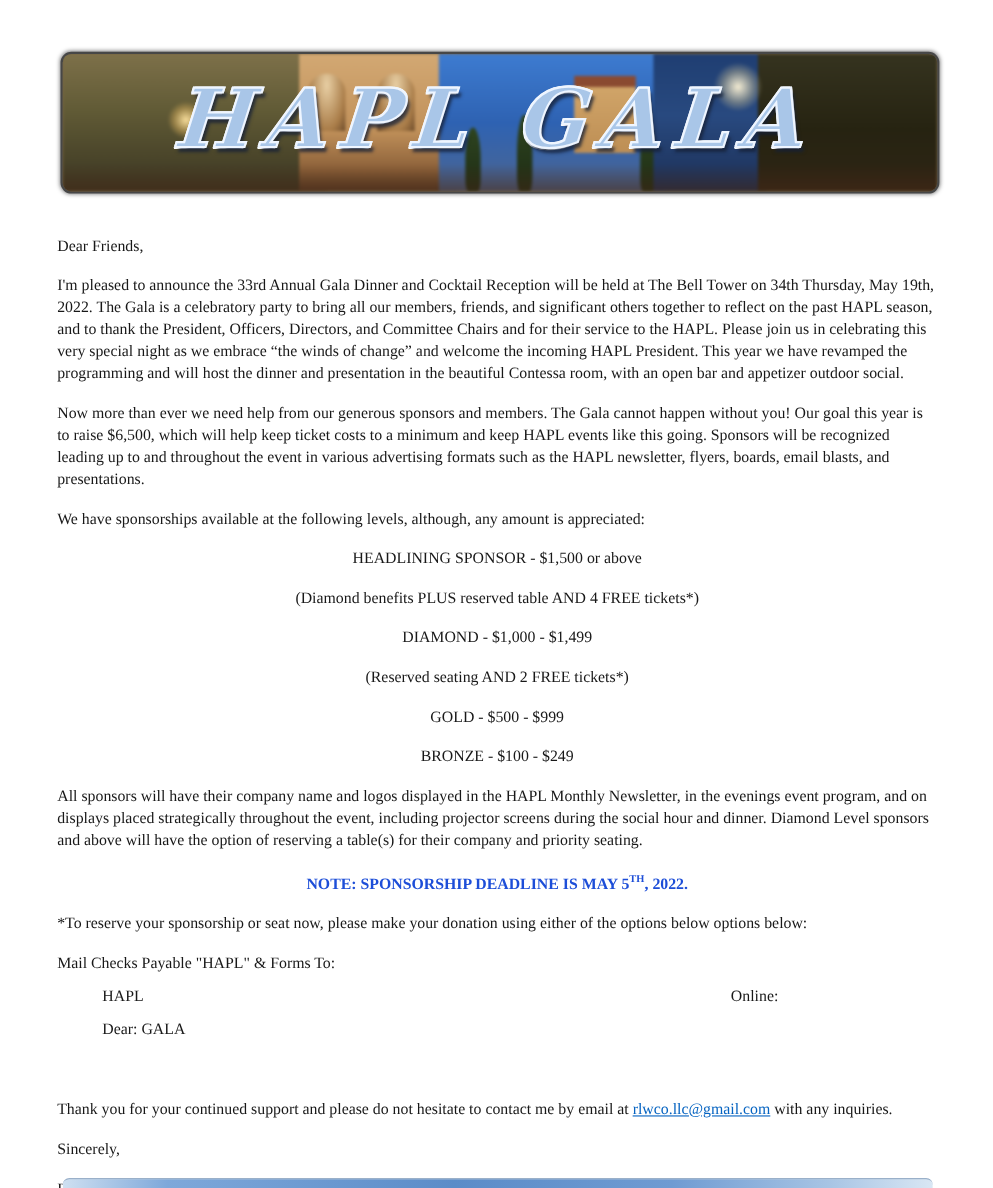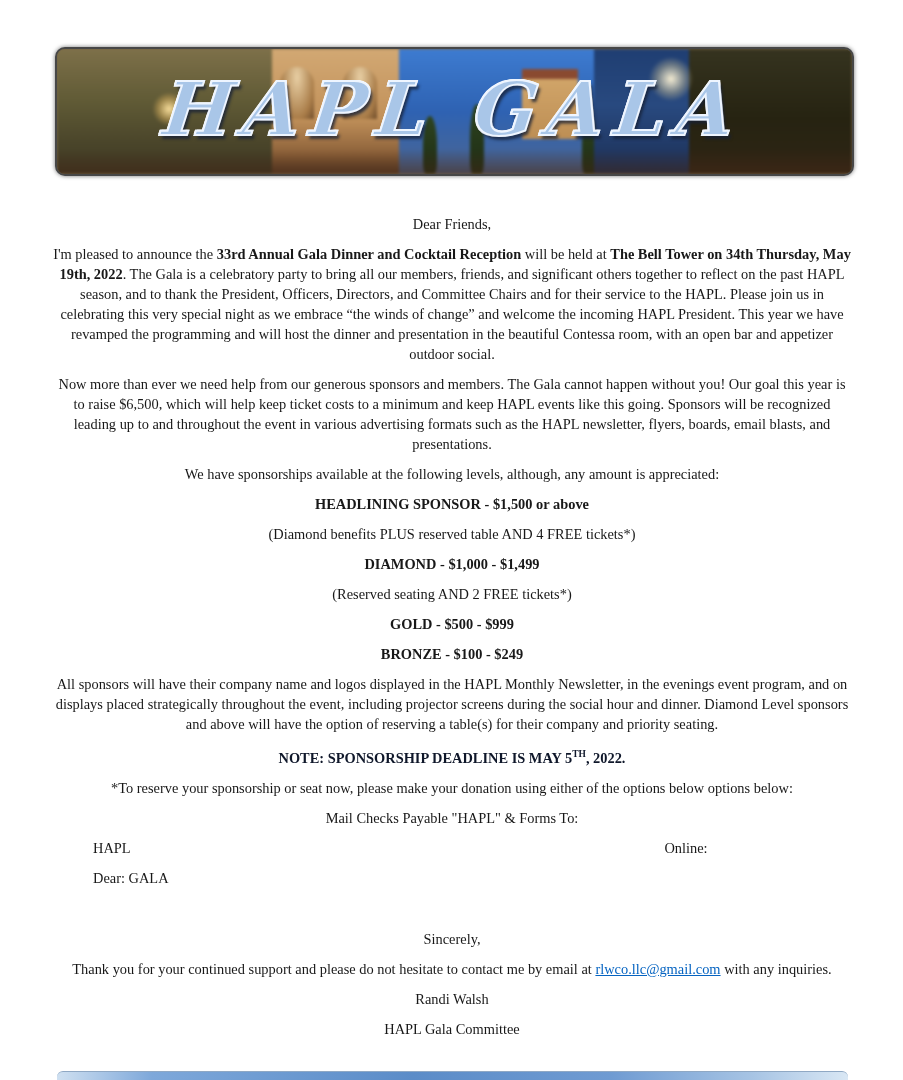--- a/index.html
+++ b/index.html
@@ -62,24 +62,24 @@
     transform: skewX(-7deg);
   }
 
   
   .content {
     margin: 38px 51px 0 52px;
     width: 800px;
     font-size: 14.4px;
     line-height: 20px;
   }
-  .content p { margin: 4px 0 10px 0; text-align: center; }
+  .content p { margin: 16px 0 10px 0; }
   .center { text-align: center; }
-  b, .bold { font-weight: bold; }
-  .note { color:#0f172a; font-weight: bold; }
+  b, .bold { font-weight: normal; }
+  .note { color:#1d4ed8; font-weight: bold; }
   .note sup { font-size: 9.5px; }
   a.link { color:#0563C1; text-decoration: underline; cursor: pointer; }
   .two-col-row { display:flex; margin: 0 0 10px 0; }
   .col-left  { width: 427px; flex: 0 0 auto; margin-left: 41px; }
   .col-right { flex: 1 1 auto; text-align: center; }
   .gap-spacer { height: 27px; }
   .sig-line { margin: 0; }
 
   
   .page2-sliver {
@@ -142,23 +142,23 @@
     <div class="two-col-row">
       <div class="col-left">HAPL</div>
       <div class="col-right">Online:</div>
     </div>
     <div class="two-col-row">
       <div class="col-left">Dear: GALA</div>
     </div>
 
     <div class="gap-spacer"></div>
 
+    <p><span>Thank you for your continued support and please do not hesitate to contact me by email at </span><a class="link" href="#">rlwco.llc@gmail.com</a><span> with any inquiries.</span></p>
+
     <p>Sincerely,</p>
-
-    <p><span>Thank you for your continued support and please do not hesitate to contact me by email at </span><a class="link" href="#">rlwco.llc@gmail.com</a><span> with any inquiries.</span></p>
 
     <p class="sig-line">Randi Walsh</p>
     <p class="sig-line">HAPL Gala Committee</p>
 
   </div>
 
   <div class="page2-sliver"></div>
 
 </div>
 

